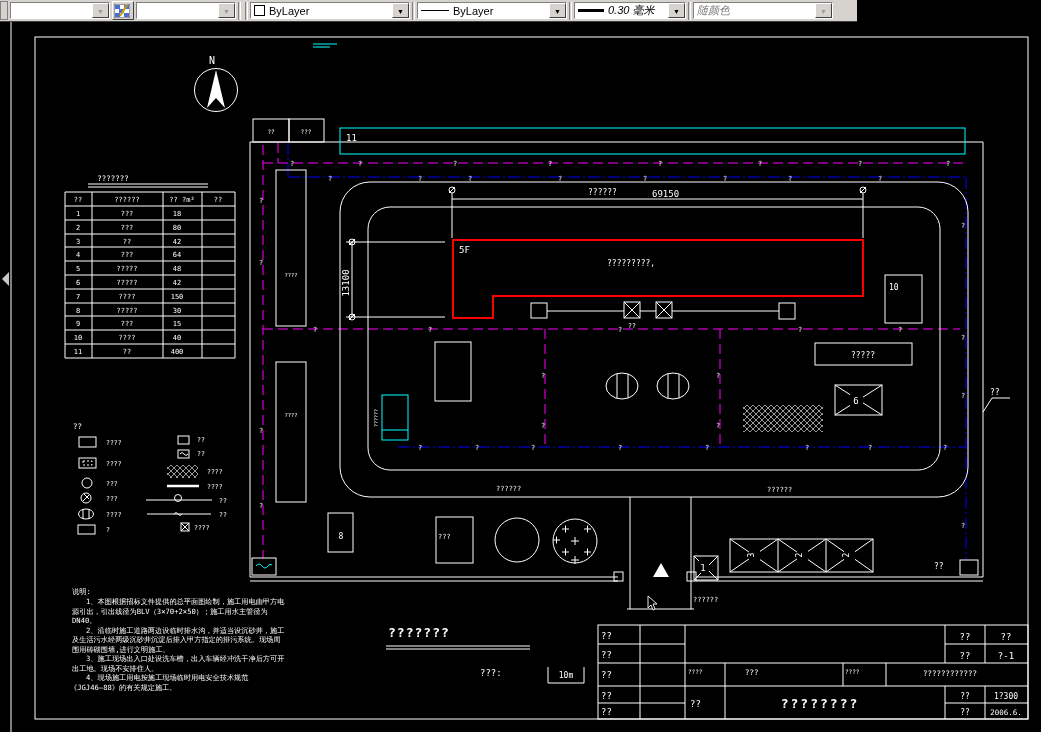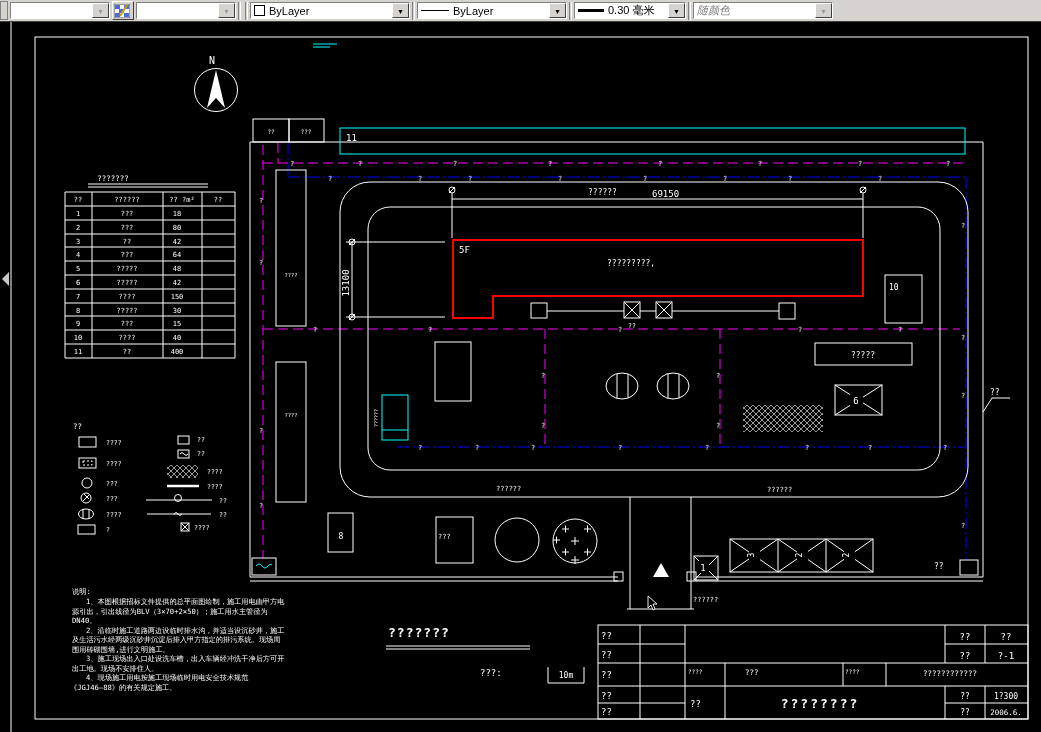--- a/index.html
+++ b/index.html
@@ -1,19 +1,19 @@
 <!DOCTYPE html>
 <html><head>
 <meta charset="utf-8">
 <style>
   html,body{margin:0;padding:0;background:#000;}
   #app{position:relative;width:1041px;height:732px;background:#000;overflow:hidden;
        font-family:"Liberation Sans",sans-serif;}
   
-  #toolbar{position:absolute;top:0;left:0;width:1041px;height:21px;background:#d6d3ce;
+  #toolbar{position:absolute;top:0;left:0;width:857px;height:21px;background:#d6d3ce;
            border-bottom:1px solid #404040;display:flex;align-items:center;}
   .tb-slice{width:6px;height:17px;background:#d6d3ce;border:1px solid #808080;margin-left:0;}
   .combo{display:flex;height:17px;background:#fff;border-top:1px solid #808080;border-left:1px solid #808080;
          border-bottom:1px solid #fff;border-right:1px solid #fff;box-sizing:border-box;}
   .fld{display:flex;align-items:center;gap:4px;padding:0 3px;font-size:11px;color:#000;flex:1;overflow:hidden;white-space:nowrap;}
   .arw{width:15px;background:#d6d3ce;border:1px solid;border-color:#fff #404040 #404040 #fff;
        font-size:7px;line-height:15px;text-align:center;color:#000;}
   .arw.dim{color:#9a9a9a;}
   .dis .fld{color:#808080;font-style:italic;}
   .sep{width:1px;height:18px;border-left:1px solid #808080;border-right:1px solid #fff;margin:0 2px;}
@@ -70,21 +70,21 @@
     </div>
     <div class="sep"></div>
     <div class="combo" style="width:150px;">
       <div class="fld">
           <span class="ltype"></span>
         <span>ByLayer</span>
         </div>
       <div class="arw">▼</div>
     </div>
     <div class="sep"></div>
-    <div class="combo" style="width:112px;">
+    <div class="combo" style="width:112px;font-style:italic;">
       <div class="fld">
           <span class="lweight"></span>
         <span>0.30 毫米</span>
         </div>
       <div class="arw">▼</div>
     </div>
     <div class="sep"></div>
     <div class="combo dis" style="width:140px;">
       <div class="fld">随颜色</div>
       <div class="arw dim">▼</div>

